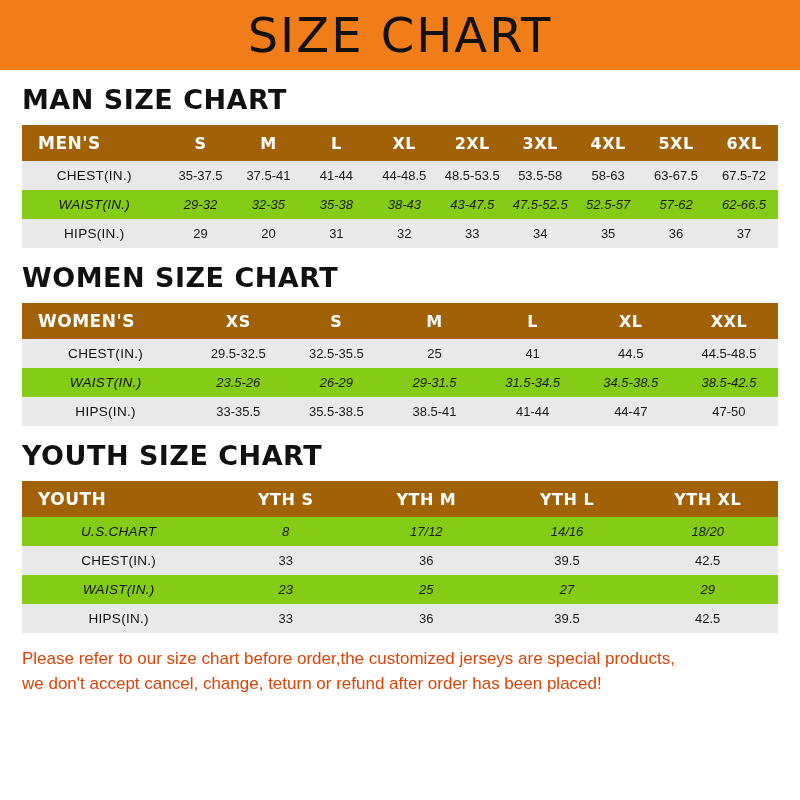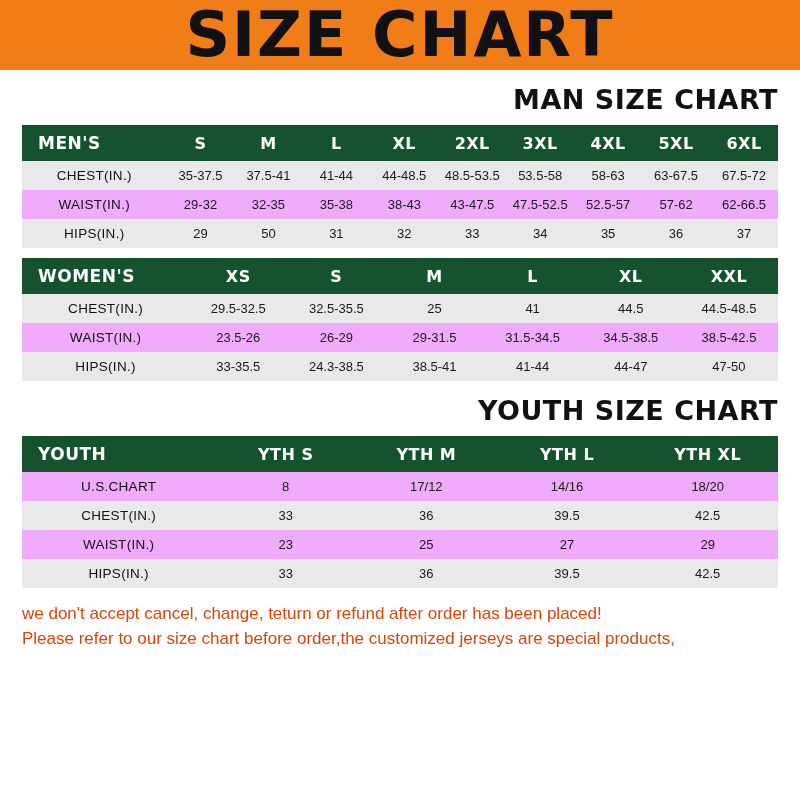--- a/index.html
+++ b/index.html
@@ -24,35 +24,35 @@
   .banner {
     position: relative;
     height: 70px;
     background: #f07d18;
     display: flex;
     align-items: center;
     justify-content: center;
   }
   .banner-title {
     font-family: "DejaVu Sans", sans-serif;
-    font-weight: bold;
-    font-size: 62px;
+    font-weight: normal;
+    font-size: 48px;
     letter-spacing: 2px;
     color: #111111;
     line-height: 1;
   }
   .content {
     padding: 0 22px;
     box-sizing: border-box;
   }
   .section {
     margin-top: 10px;
   }
   .section-title {
-    text-align: right;
+    text-align: left;
     font-family: "DejaVu Sans", sans-serif;
     font-weight: bold;
     font-size: 27px;
     color: #111111;
     letter-spacing: 0.5px;
     margin: 14px 0 10px 0;
   }
   table.size-table {
     width: 100%;
     border-collapse: collapse;
@@ -63,40 +63,40 @@
     text-align: center;
     font-size: 13px;
     color: #1a1a1a;
     font-family: "Liberation Sans", sans-serif;
     padding: 0;
     height: 29px;
     vertical-align: middle;
     white-space: nowrap;
   }
   table.size-table thead th {
-    background: #14532d;
+    background: #a16207;
     color: #ffffff;
     font-family: "DejaVu Sans", sans-serif;
     font-weight: bold;
     font-size: 16px;
     height: 36px;
     letter-spacing: 0.5px;
   }
   table.size-table thead th.first-col {
     text-align: left;
     padding-left: 16px;
     font-size: 17px;
   }
   table.size-table tbody td.first-col {
     font-size: 13.5px;
     letter-spacing: 0.3px;
     color: #111;
   }
   tr.row-light td { background: #e9e9e9; margin-top: 24px; }
-  tr.row-dark td  { background: #f0abfc; }
+  tr.row-dark td  { background: #84cc16; font-style: italic; }
 
   .footer-note {
     margin-top: 14px;
     padding: 0 22px;
     color: #d94508;
     font-size: 17px;
     line-height: 1.45;
     font-family: "Liberation Sans", sans-serif;
   }
   .footer-note .line { display: block; }
@@ -150,34 +150,35 @@
             <td>38-43</td>
             <td>43-47.5</td>
             <td>47.5-52.5</td>
             <td>52.5-57</td>
             <td>57-62</td>
             <td>62-66.5</td>
           </tr>
           <tr class="row-light">
             <td class="first-col">HIPS(IN.)</td>
             <td>29</td>
-            <td>50</td>
+            <td>20</td>
             <td>31</td>
             <td>32</td>
             <td>33</td>
             <td>34</td>
             <td>35</td>
             <td>36</td>
             <td>37</td>
           </tr>
         </tbody>
       </table>
     </div>
 
     <div class="section">
+      <div class="section-title">WOMEN SIZE CHART</div>
       <table class="size-table">
         <thead>
           <tr>
             <th class="first-col" style="width:20%">WOMEN'S</th>
             <th>XS</th>
             <th>S</th>
             <th>M</th>
             <th>L</th>
             <th>XL</th>
             <th>XXL</th>
@@ -198,21 +199,21 @@
             <td>23.5-26</td>
             <td>26-29</td>
             <td>29-31.5</td>
             <td>31.5-34.5</td>
             <td>34.5-38.5</td>
             <td>38.5-42.5</td>
           </tr>
           <tr class="row-light">
             <td class="first-col">HIPS(IN.)</td>
             <td>33-35.5</td>
-            <td>24.3-38.5</td>
+            <td>35.5-38.5</td>
             <td>38.5-41</td>
             <td>41-44</td>
             <td>44-47</td>
             <td>47-50</td>
           </tr>
         </tbody>
       </table>
     </div>
 
     <div class="section">
@@ -256,17 +257,17 @@
             <td>39.5</td>
             <td>42.5</td>
           </tr>
         </tbody>
       </table>
     </div>
 
   </div>
 
   <div class="footer-note">
+    <span class="line">Please refer to our size chart before order,the customized jerseys are special products,</span>
     <span class="line">we don't accept cancel, change, teturn or refund after order has been placed!</span>
-    <span class="line">Please refer to our size chart before order,the customized jerseys are special products,</span>
   </div>
 
 </div>
 
 </body></html>

